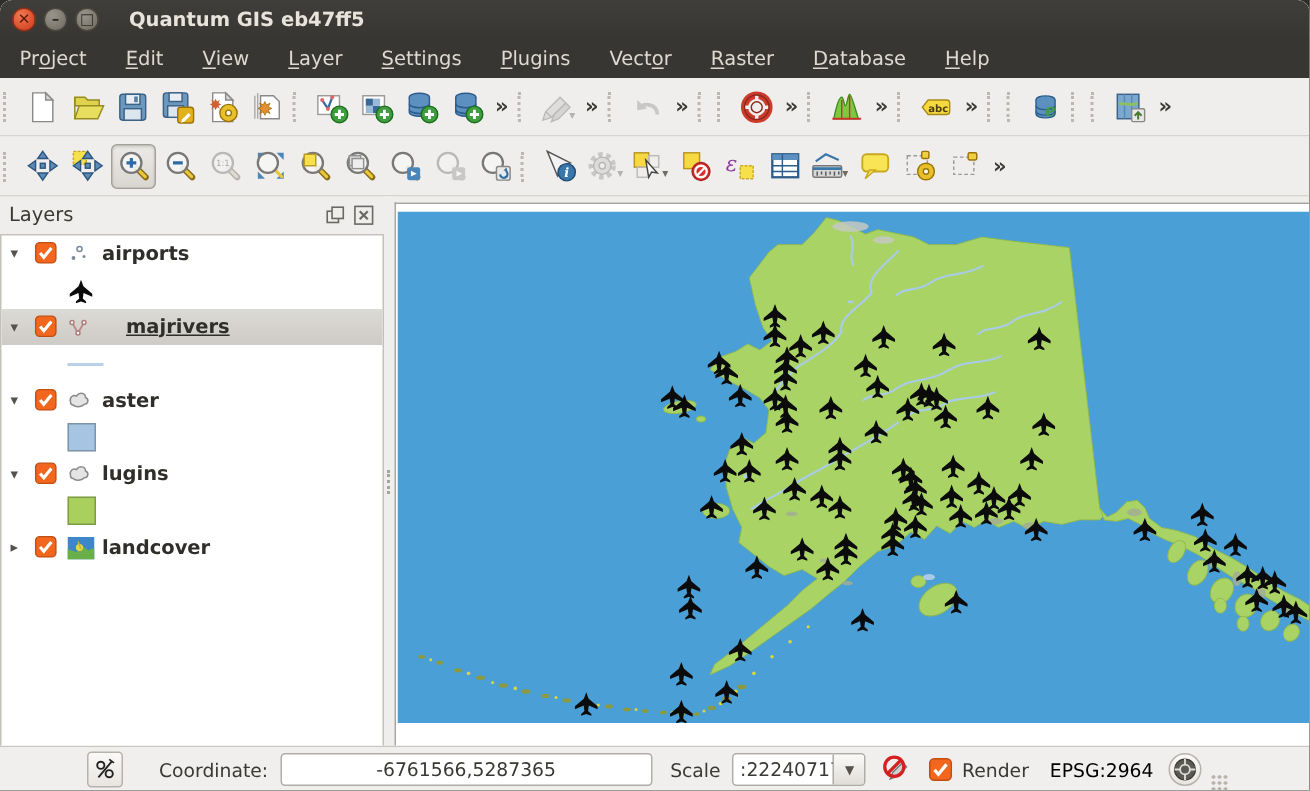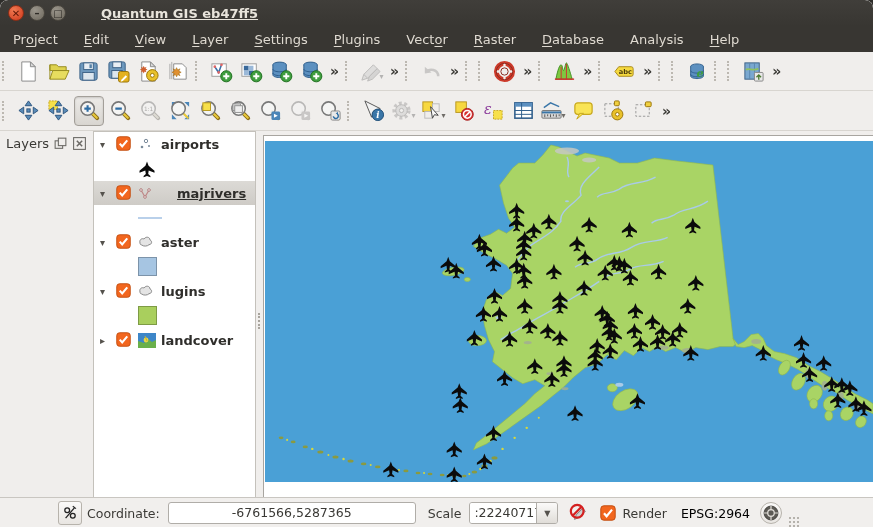--- a/index.html
+++ b/index.html
@@ -5,39 +5,39 @@
   html,body{margin:0;padding:0;background:#2e2d2a;}
   #window{position:relative;width:873px;height:527px;background:#f0eeec;overflow:hidden;
     font-family:"DejaVu Sans","Liberation Sans",sans-serif;border-radius:8px 8px 0 0;}
   
   #titlebar{height:26px;background:linear-gradient(#403e3a,#383632);border-radius:8px 8px 0 0;
     display:flex;align-items:center;color:#e8e4db;font-size:13px;font-weight:bold;}
   .winbtn{width:16px;height:16px;border-radius:50%;margin-left:5px;display:inline-flex;
     align-items:center;justify-content:center;font-size:10px;font-weight:bold;box-sizing:border-box;}
   #btn-close{background:radial-gradient(circle at 35% 30%,#f07a52,#d84b2b 70%);border:1px solid #8e2f17;color:#5c1505;margin-left:8px;}
   #btn-min,#btn-max{background:radial-gradient(circle at 35% 30%,#9a958b,#797469 75%);border:1px solid #4a463f;color:#2e2b26;}
-  #window-title{margin-left:35px;text-decoration:underline;}
+  #window-title{margin-left:20px;}
   
   #menubar{height:26px;background:#383632;display:flex;align-items:center;color:#dfdad1;font-size:13px;}
   .menu-item{padding:0 13px;height:100%;display:flex;align-items:center;cursor:default;}
   .menu-item .mn{text-decoration:underline;text-underline-offset:2px;}
   
   .toolbar{background:#f0eeec;display:flex;align-items:center;border-bottom:1px solid #d8d5d0;}
   #toolbar1{height:38px;}
   #toolbar2{height:39px;}
   .tbtn{width:28px;height:28px;display:inline-flex;align-items:center;justify-content:center;margin:0 1px;border-radius:4px;position:relative;}
   .tbtn svg{width:23px;height:23px;}
   .tbtn.active{background:linear-gradient(#eceae7,#d9d6d1);border:1px solid #a39f99;box-shadow:inset 0 1px 2px rgba(0,0,0,.15);}
   .tbtn.disabled{opacity:.45;filter:grayscale(.9);}
   .caret{font-size:8px;color:#6f6c67;margin:10px 0 0 -2px;}
   .grip{width:7px;height:20px;margin:0 2px;border-left:2px dotted #bcb8b1;}
   .chev{font-size:14px;font-weight:bold;color:#3a3935;padding:0 4px;}
   
   #main{position:relative;height:366px;display:flex;background:#f0eeec;}
-  #layers-dock{width:256px;display:flex;flex-direction:row;}
+  #layers-dock{width:256px;display:flex;flex-direction:column;}
   #dock-header{height:25px;display:flex;align-items:center;font-size:13px;color:#3a3935;padding:0 6px;}
   #dock-header .title{flex:1;}
   .dock-btn{width:15px;height:15px;margin-left:4px;display:inline-flex;align-items:center;justify-content:center;}
   #layers-tree{flex:1;background:#fff;border:1px solid #c4c1bb;border-bottom:none;overflow:hidden;font-size:13px;color:#2f2e2b;}
   .lrow{display:flex;align-items:center;height:24px;padding-left:6px;}
   .lrow.selected{background:linear-gradient(#dcdad6,#cecbc6);}
   .lrow .tri{width:16px;font-size:10px;color:#55524d;}
   .lrow .cb{width:16px;height:16px;margin-right:6px;}
   .lrow .licon{width:18px;height:15px;margin-right:5px;display:inline-flex;align-items:center;}
   .lrow .label{font-weight:bold;}
@@ -79,21 +79,20 @@
   <div id="menubar">
       <span class="menu-item">Pr<span class="mn">o</span>ject</span>
       <span class="menu-item"><span class="mn">E</span>dit</span>
       <span class="menu-item"><span class="mn">V</span>iew</span>
       <span class="menu-item"><span class="mn">L</span>ayer</span>
       <span class="menu-item"><span class="mn">S</span>ettings</span>
       <span class="menu-item"><span class="mn">P</span>lugins</span>
       <span class="menu-item">Vect<span class="mn">o</span>r</span>
       <span class="menu-item"><span class="mn">R</span>aster</span>
       <span class="menu-item"><span class="mn">D</span>atabase</span>
-      <span class="menu-item">Analysis</span>
       <span class="menu-item"><span class="mn">H</span>elp</span>
     </div>
 
   <div id="toolbar1" class="toolbar">
       <span class="grip"></span>
       <span class="tbtn">
         <svg viewBox="0 0 24 24">
           <path d="M5 2h9l5 5v15H5z" fill="#fff" stroke="#8a8a8a"></path>
           <path d="M14 2l5 5h-5z" fill="#d8d8d8" stroke="#8a8a8a"></path>
         </svg>
@@ -728,21 +727,21 @@
   <div id="statusbar">
     <span style="width:58px"></span>
     <span class="sbtn">
       <svg viewBox="0 0 20 20" width="16" height="16">
           <circle cx="6.5" cy="6.5" r="3" fill="none" stroke="#222" stroke-width="1.6"></circle>
           <circle cx="13.5" cy="13.5" r="3" fill="none" stroke="#222" stroke-width="1.6"></circle>
           <path d="M15.5 3.5L4.5 16.5" stroke="#222" stroke-width="1.6"></path>
           <path d="M13.5 1.5l4 3" stroke="#222" stroke-width="1.4"></path>
         </svg>
     </span>
-    <span style="margin-left:5px">Coordinate:</span>
+    <span style="margin-left:24px">Coordinate:</span>
     <span id="coord-field">-6761566,5287365</span>
     <span style="margin-left:2px">Scale</span>
     <span id="scale-combo">
       <span id="scale-value">:22240717</span>
       <span id="scale-arrow">▼</span>
     </span>
     <span class="sbtn" style="border:none;background:none">
       <svg viewBox="0 0 22 22" width="20" height="20">
           <path d="M6 18l2-5 7-7 3 3-7 7z" fill="#d0d0d0" stroke="#777"></path>
           <circle cx="9" cy="9" r="7" fill="none" stroke="#d42020" stroke-width="2.4"></circle>

